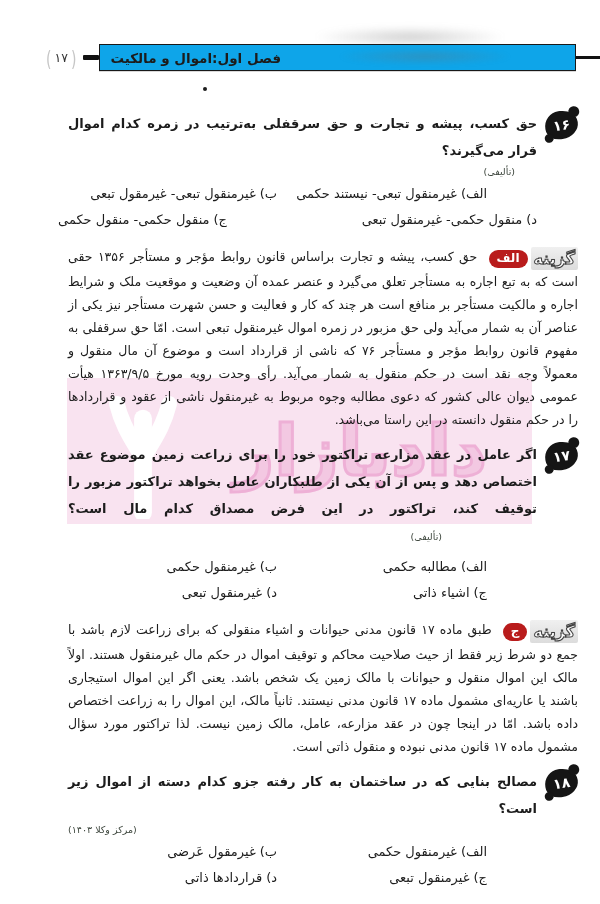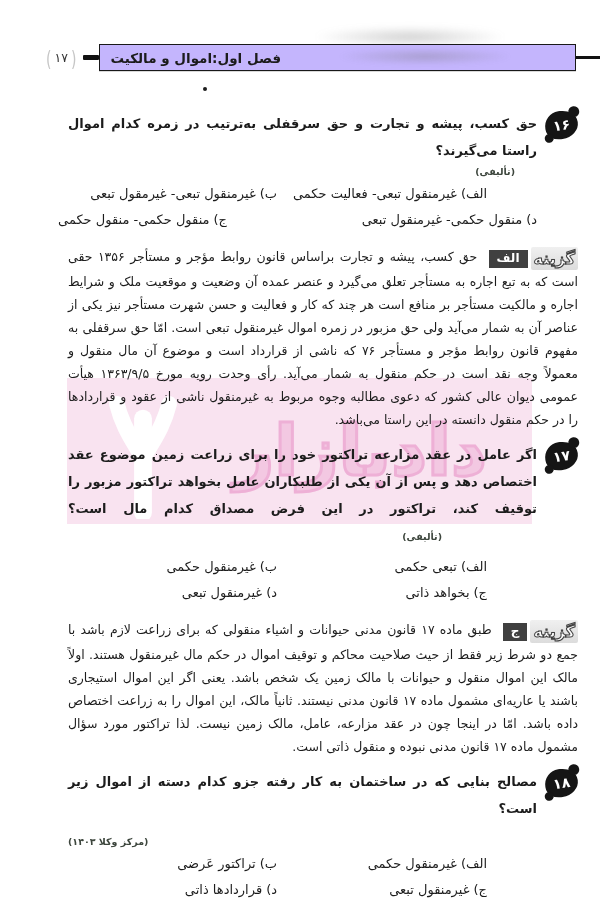--- a/index.html
+++ b/index.html
@@ -13,21 +13,21 @@
     background:radial-gradient(ellipse at center,rgba(115,115,115,.32),transparent 68%);
     filter:blur(3px);z-index:3;}
   .inkdot{position:absolute;top:87px;left:203px;width:4px;height:4px;background:#1d1d1d;border-radius:50%;z-index:3;}
 
   
   .header{position:absolute;top:44px;left:0;width:600px;display:flex;align-items:center;direction:ltr;z-index:4;}
   .pagenum{margin-left:46px;font-size:12.5px;color:#333;display:flex;align-items:center;gap:3px;direction:ltr;}
   .paren{color:#c6c6c6;font-size:14px;transform:scaleY(1.5);font-weight:normal;}
   .connector{width:16px;height:4.5px;background:#111;margin:0 0 0 7px;border-radius:1px;}
   .hbox{flex:1;height:25px;border:1.6px solid #191919;display:flex;align-items:center;
-        position:relative;background:#c4b5fd;box-shadow:0 1px 0 rgba(0,0,0,.15);}
+        position:relative;background:#0ea5e9;box-shadow:0 1px 0 rgba(0,0,0,.15);}
   .htitle{font-weight:bold;font-size:13.5px;padding:0 10px;direction:rtl;white-space:nowrap;}
   .hnoise{position:absolute;right:55px;top:2px;width:190px;height:19px;
     background:radial-gradient(ellipse at center,rgba(110,110,110,.30),transparent 65%);filter:blur(2px);}
   .hline{width:24px;height:3.5px;background:#111;}
 
   
   .watermark{position:absolute;top:378px;left:67px;width:465px;height:146px;
     background:#f9e3f0;z-index:1;overflow:hidden;}
   .wlogo{position:absolute;left:22px;top:5px;height:136px;width:108px;}
   .wtext{position:absolute;left:126px;right:4px;top:50%;transform:translateY(-50%);
@@ -39,38 +39,38 @@
 
   .question{display:flex;gap:8px;align-items:flex-start;font-weight:bold;font-size:13px;margin-top:4px;}
   .qnum{flex:0 0 auto;width:33px;height:28px;background:#151515;color:#fff;position:relative;
     display:flex;align-items:center;justify-content:center;font-size:14px;font-weight:bold;
     border-radius:48% 52% 55% 45% / 58% 50% 55% 44%;transform:rotate(-8deg);margin-top:1px;}
   .qnum::before{content:"";position:absolute;width:11px;height:11px;background:#151515;border-radius:50%;right:-3px;top:-3px;}
   .qnum::after{content:"";position:absolute;width:9px;height:9px;background:#151515;border-radius:50%;left:-2px;bottom:-2px;}
   .qbody{flex:1;min-width:0;}
   .qtext{line-height:27px;text-align:justify;}
 
-  .source{font-size:9.5px;color:#3d463d;font-weight:bold;}
+  .source{font-size:9.5px;color:#3d463d;font-weight:normal;}
   .src-under-right{display:block;margin:2px 22px 2px 0;}
   .src-inline{margin-right:95px;white-space:nowrap;}
-  .src-under-left{display:block;text-align:left;margin:14px 0 2px 0;}
+  .src-under-left{display:block;text-align:left;margin:2px 0 2px 0;}
 
   .options{display:grid;grid-template-columns:260px auto;line-height:26px;
     font-size:13px;font-weight:normal;margin:4px 0 0 0;}
   .opt{white-space:nowrap;}
   .opt.col-r{padding-right:50px;}
   .olabel{margin-left:4px;}
 
   .answer{margin:12px 0 10px 0;font-size:12.5px;line-height:23px;text-align:justify;
     text-justify:inter-word;position:relative;}
   .gbadge{display:inline-flex;align-items:center;gap:3px;margin-left:6px;vertical-align:-3px;}
   .gozine{font-weight:bold;font-size:16px;letter-spacing:.5px;padding:0 3px;border-radius:2px;
     color:#fbfbfb;-webkit-text-stroke:1px #3f3f3f;text-shadow:0 0 1px #555;
     background:linear-gradient(#f0f0f0,#dcdcdc);}
-  .gpill{background:#404040;color:#fff;font-weight:bold;font-size:12px;padding:1px 8px 2px 8px;border-radius:0;line-height:15px;}
+  .gpill{background:#b91c1c;color:#fff;font-weight:bold;font-size:12px;padding:1px 8px 2px 8px;border-radius:9px;line-height:15px;}
 </style>
 </head>
 <body>
 
 <div class="page">
 
   <div class="topnoise"></div>
   <div class="inkdot"></div>
 
   <div class="header">
@@ -94,24 +94,24 @@
       <path d="M50 74 C54 62 68 48 75 20" stroke="#ffffff" stroke-width="15" fill="none" stroke-linecap="round"></path>
     </svg>
     <div class="wtext">دادبازار</div>
   </div>
 
   <div class="content">
 
     <div class="question">
       <span class="qnum">۱۶</span>
       <div class="qbody">
-        <div class="qtext">حق کسب، پیشه و تجارت و حق سرقفلی به‌ترتیب در زمره کدام اموال راستا می‌گیرند؟</div>
+        <div class="qtext">حق کسب، پیشه و تجارت و حق سرقفلی به‌ترتیب در زمره کدام اموال قرار می‌گیرند؟</div>
         <span class="source src-under-right">(تألیفی)</span>
         <div class="options">
-          <div class="opt col-r"><span class="olabel">الف)</span><span>غیرمنقول تبعی- فعالیت حکمی</span></div>
+          <div class="opt col-r"><span class="olabel">الف)</span><span>غیرمنقول تبعی- نیستند حکمی</span></div>
           <div class="opt"><span class="olabel">ب)</span><span>غیرمنقول تبعی- غیرمقول تبعی</span></div>
           <div class="opt"><span class="olabel">د)</span><span>منقول حکمی- غیرمنقول تبعی</span></div>
           <div class="opt col-r"><span class="olabel">ج)</span><span>منقول حکمی- منقول حکمی</span></div>
         </div>
       </div>
     </div>
 
     <p class="answer">
       <span class="gbadge">
         <span class="gozine">گزینه</span>
@@ -121,44 +121,44 @@
     </p>
 
     <div class="question">
       <span class="qnum">۱۷</span>
       <div class="qbody">
         <div class="qtext">
           <span>اگر عامل در عقد مزارعه تراکتور خود را برای زراعت زمین موضوع عقد اختصاص دهد و پس از آن یکی از طلبکاران عامل بخواهد تراکتور مزبور را توقیف کند، تراکتور در این فرض مصداق کدام مال است؟</span>
           <span class="source src-inline">(تألیفی)</span>
         </div>
         <div class="options">
-          <div class="opt col-r"><span class="olabel">الف)</span><span>تبعی حکمی</span></div>
+          <div class="opt col-r"><span class="olabel">الف)</span><span>مطالبه حکمی</span></div>
           <div class="opt"><span class="olabel">ب)</span><span>غیرمنقول حکمی</span></div>
-          <div class="opt col-r"><span class="olabel">ج)</span><span>بخواهد ذاتی</span></div>
+          <div class="opt col-r"><span class="olabel">ج)</span><span>اشیاء ذاتی</span></div>
           <div class="opt"><span class="olabel">د)</span><span>غیرمنقول تبعی</span></div>
         </div>
       </div>
     </div>
 
     <p class="answer">
       <span class="gbadge">
         <span class="gozine">گزینه</span>
         <span class="gpill">ج</span>
       </span>
       <span>طبق ماده ۱۷ قانون مدنی حیوانات و اشیاء منقولی که برای زراعت لازم باشد با جمع دو شرط زیر فقط از حیث صلاحیت محاکم و توقیف اموال در حکم مال غیرمنقول هستند. اولاً مالک این اموال منقول و حیوانات با مالک زمین یک شخص باشد. یعنی اگر این اموال استیجاری باشند یا عاریه‌ای مشمول ماده ۱۷ قانون مدنی نیستند. ثانیاً مالک، این اموال را به زراعت اختصاص داده باشد. امّا در اینجا چون در عقد مزارعه، عامل، مالک زمین نیست. لذا تراکتور مورد سؤال مشمول ماده ۱۷ قانون مدنی نبوده و منقول ذاتی است.</span>
     </p>
 
     <div class="question">
       <span class="qnum">۱۸</span>
       <div class="qbody">
         <div class="qtext">مصالح بنایی که در ساختمان به کار رفته جزو کدام دسته از اموال زیر است؟</div>
         <span class="source src-under-left">(مرکز وکلا ۱۴۰۳)</span>
         <div class="options">
           <div class="opt col-r"><span class="olabel">الف)</span><span>غیرمنقول حکمی</span></div>
-          <div class="opt"><span class="olabel">ب)</span><span>تراکتور عَرضی</span></div>
+          <div class="opt"><span class="olabel">ب)</span><span>غیرمقول عَرضی</span></div>
           <div class="opt col-r"><span class="olabel">ج)</span><span>غیرمنقول تبعی</span></div>
           <div class="opt"><span class="olabel">د)</span><span>قراردادها ذاتی</span></div>
         </div>
       </div>
     </div>
 
   </div>
 </div>
 
 </body></html>

